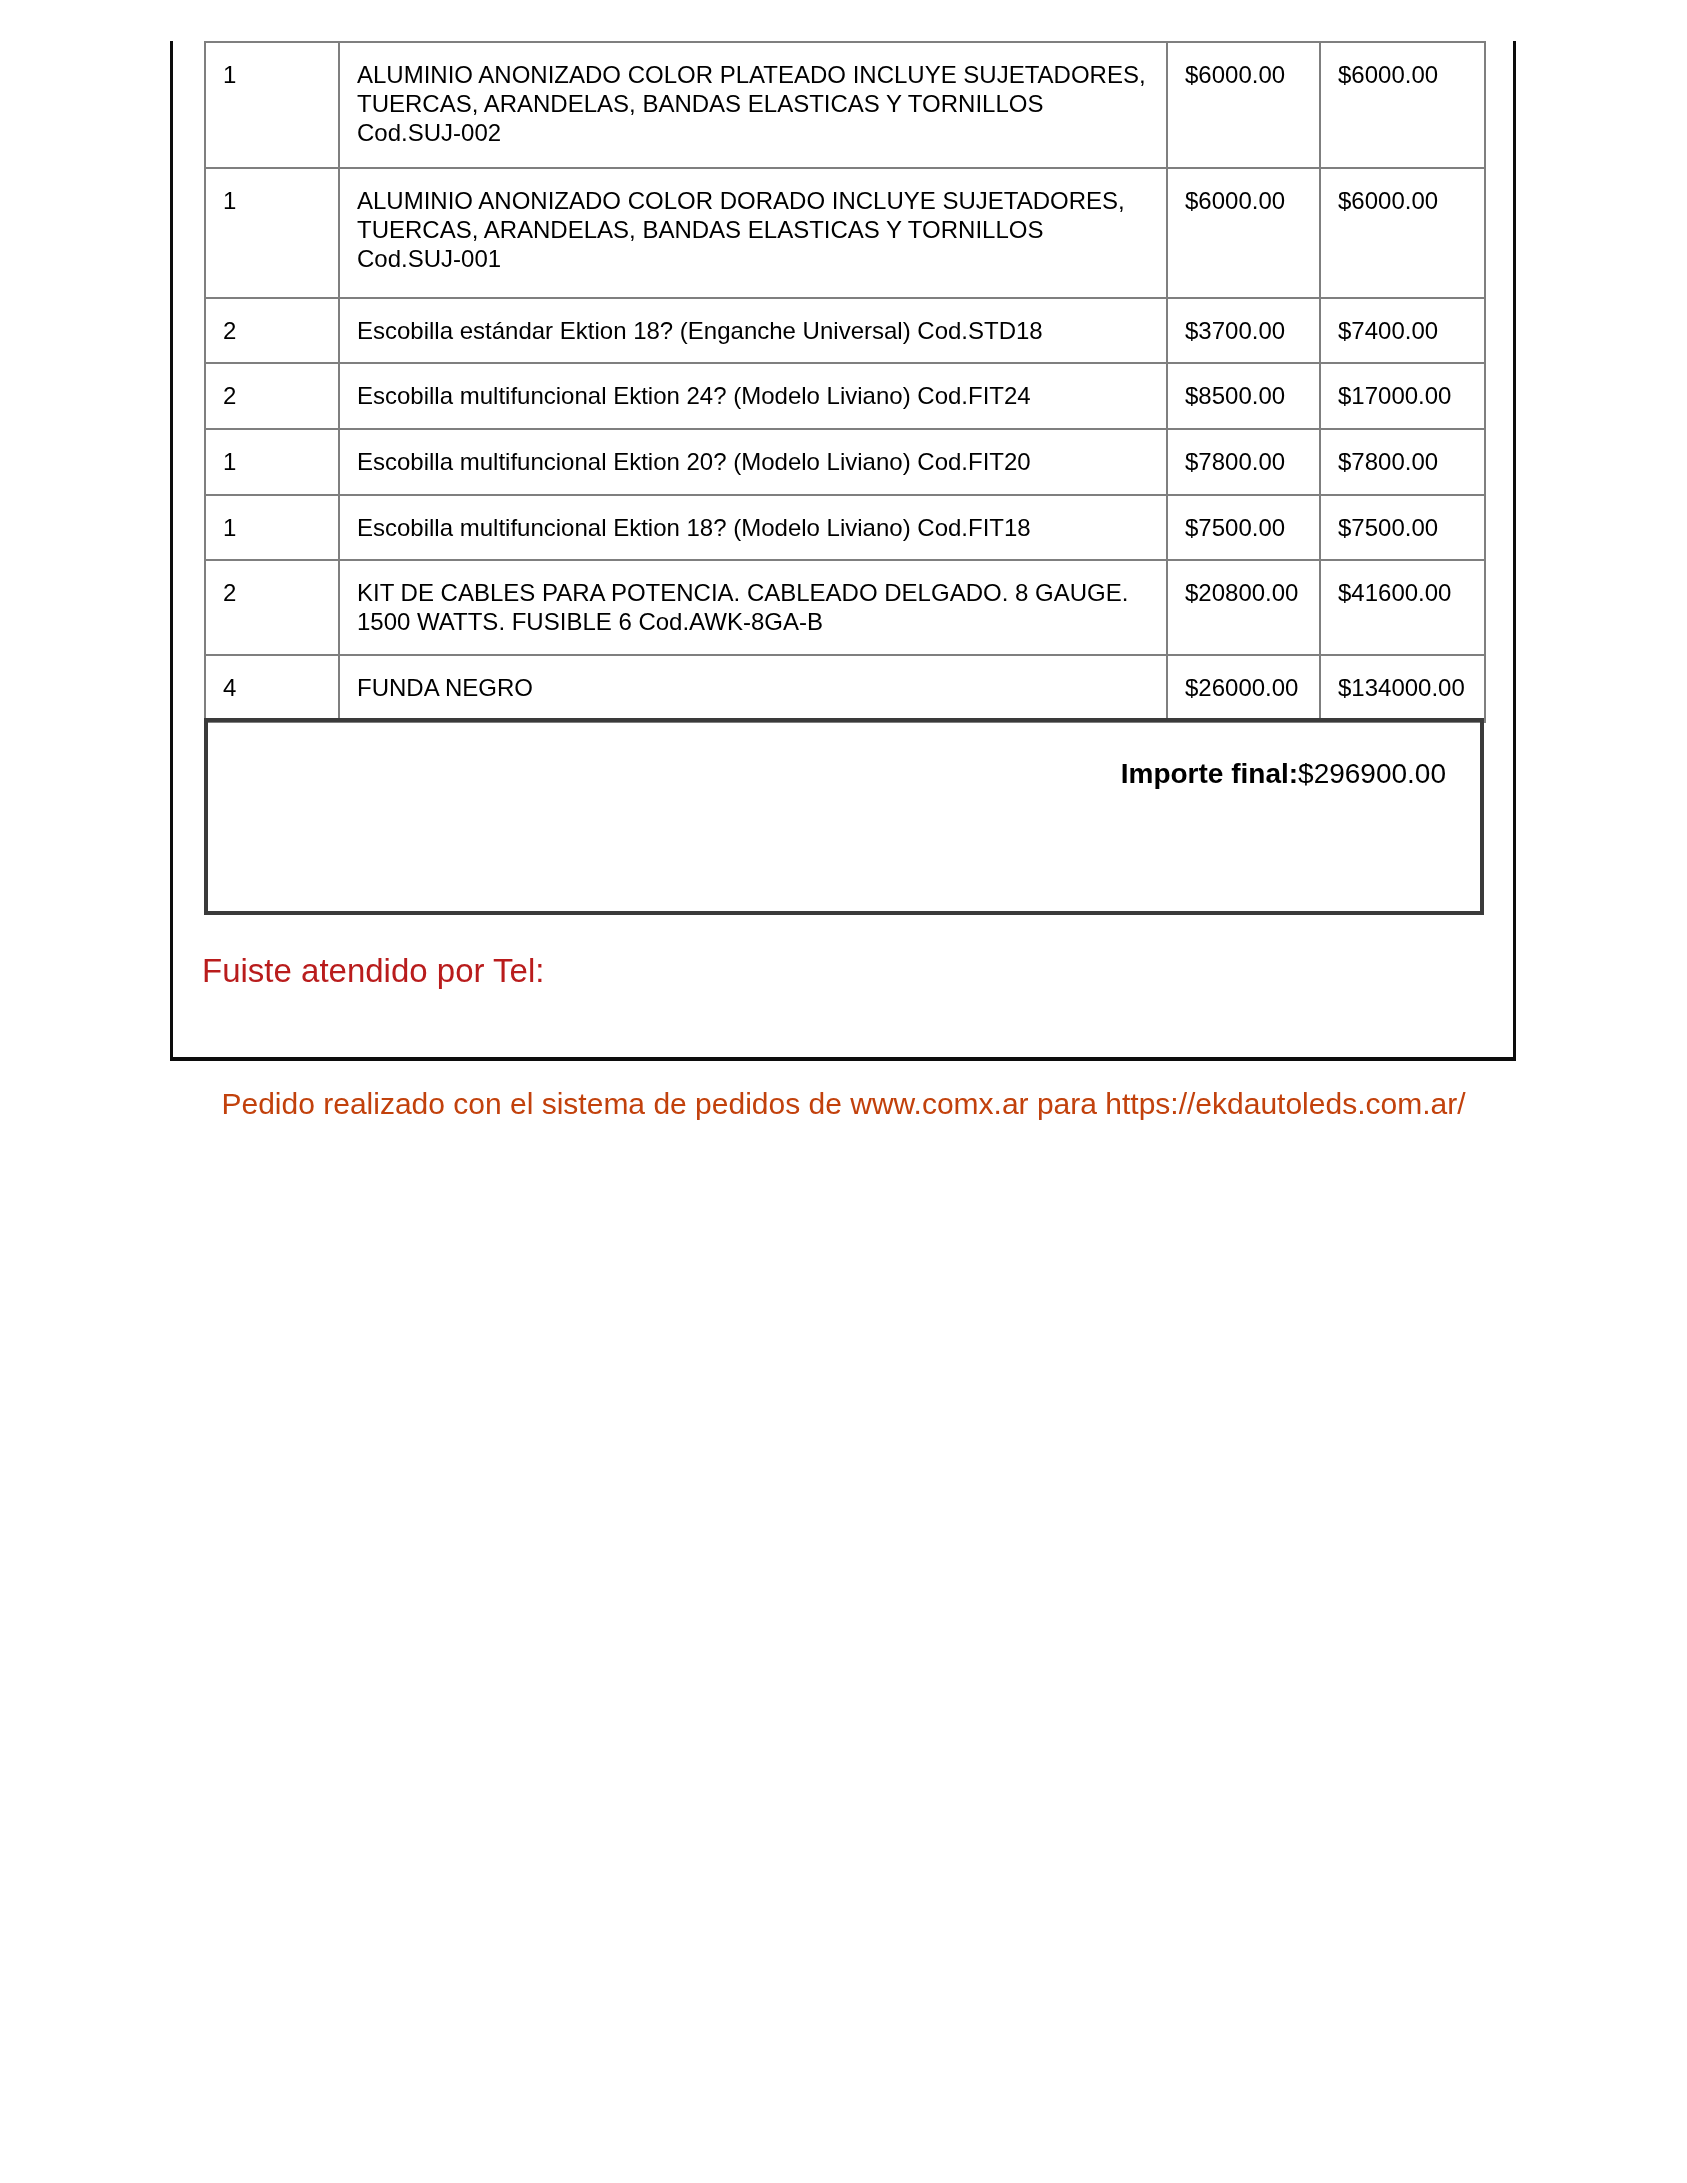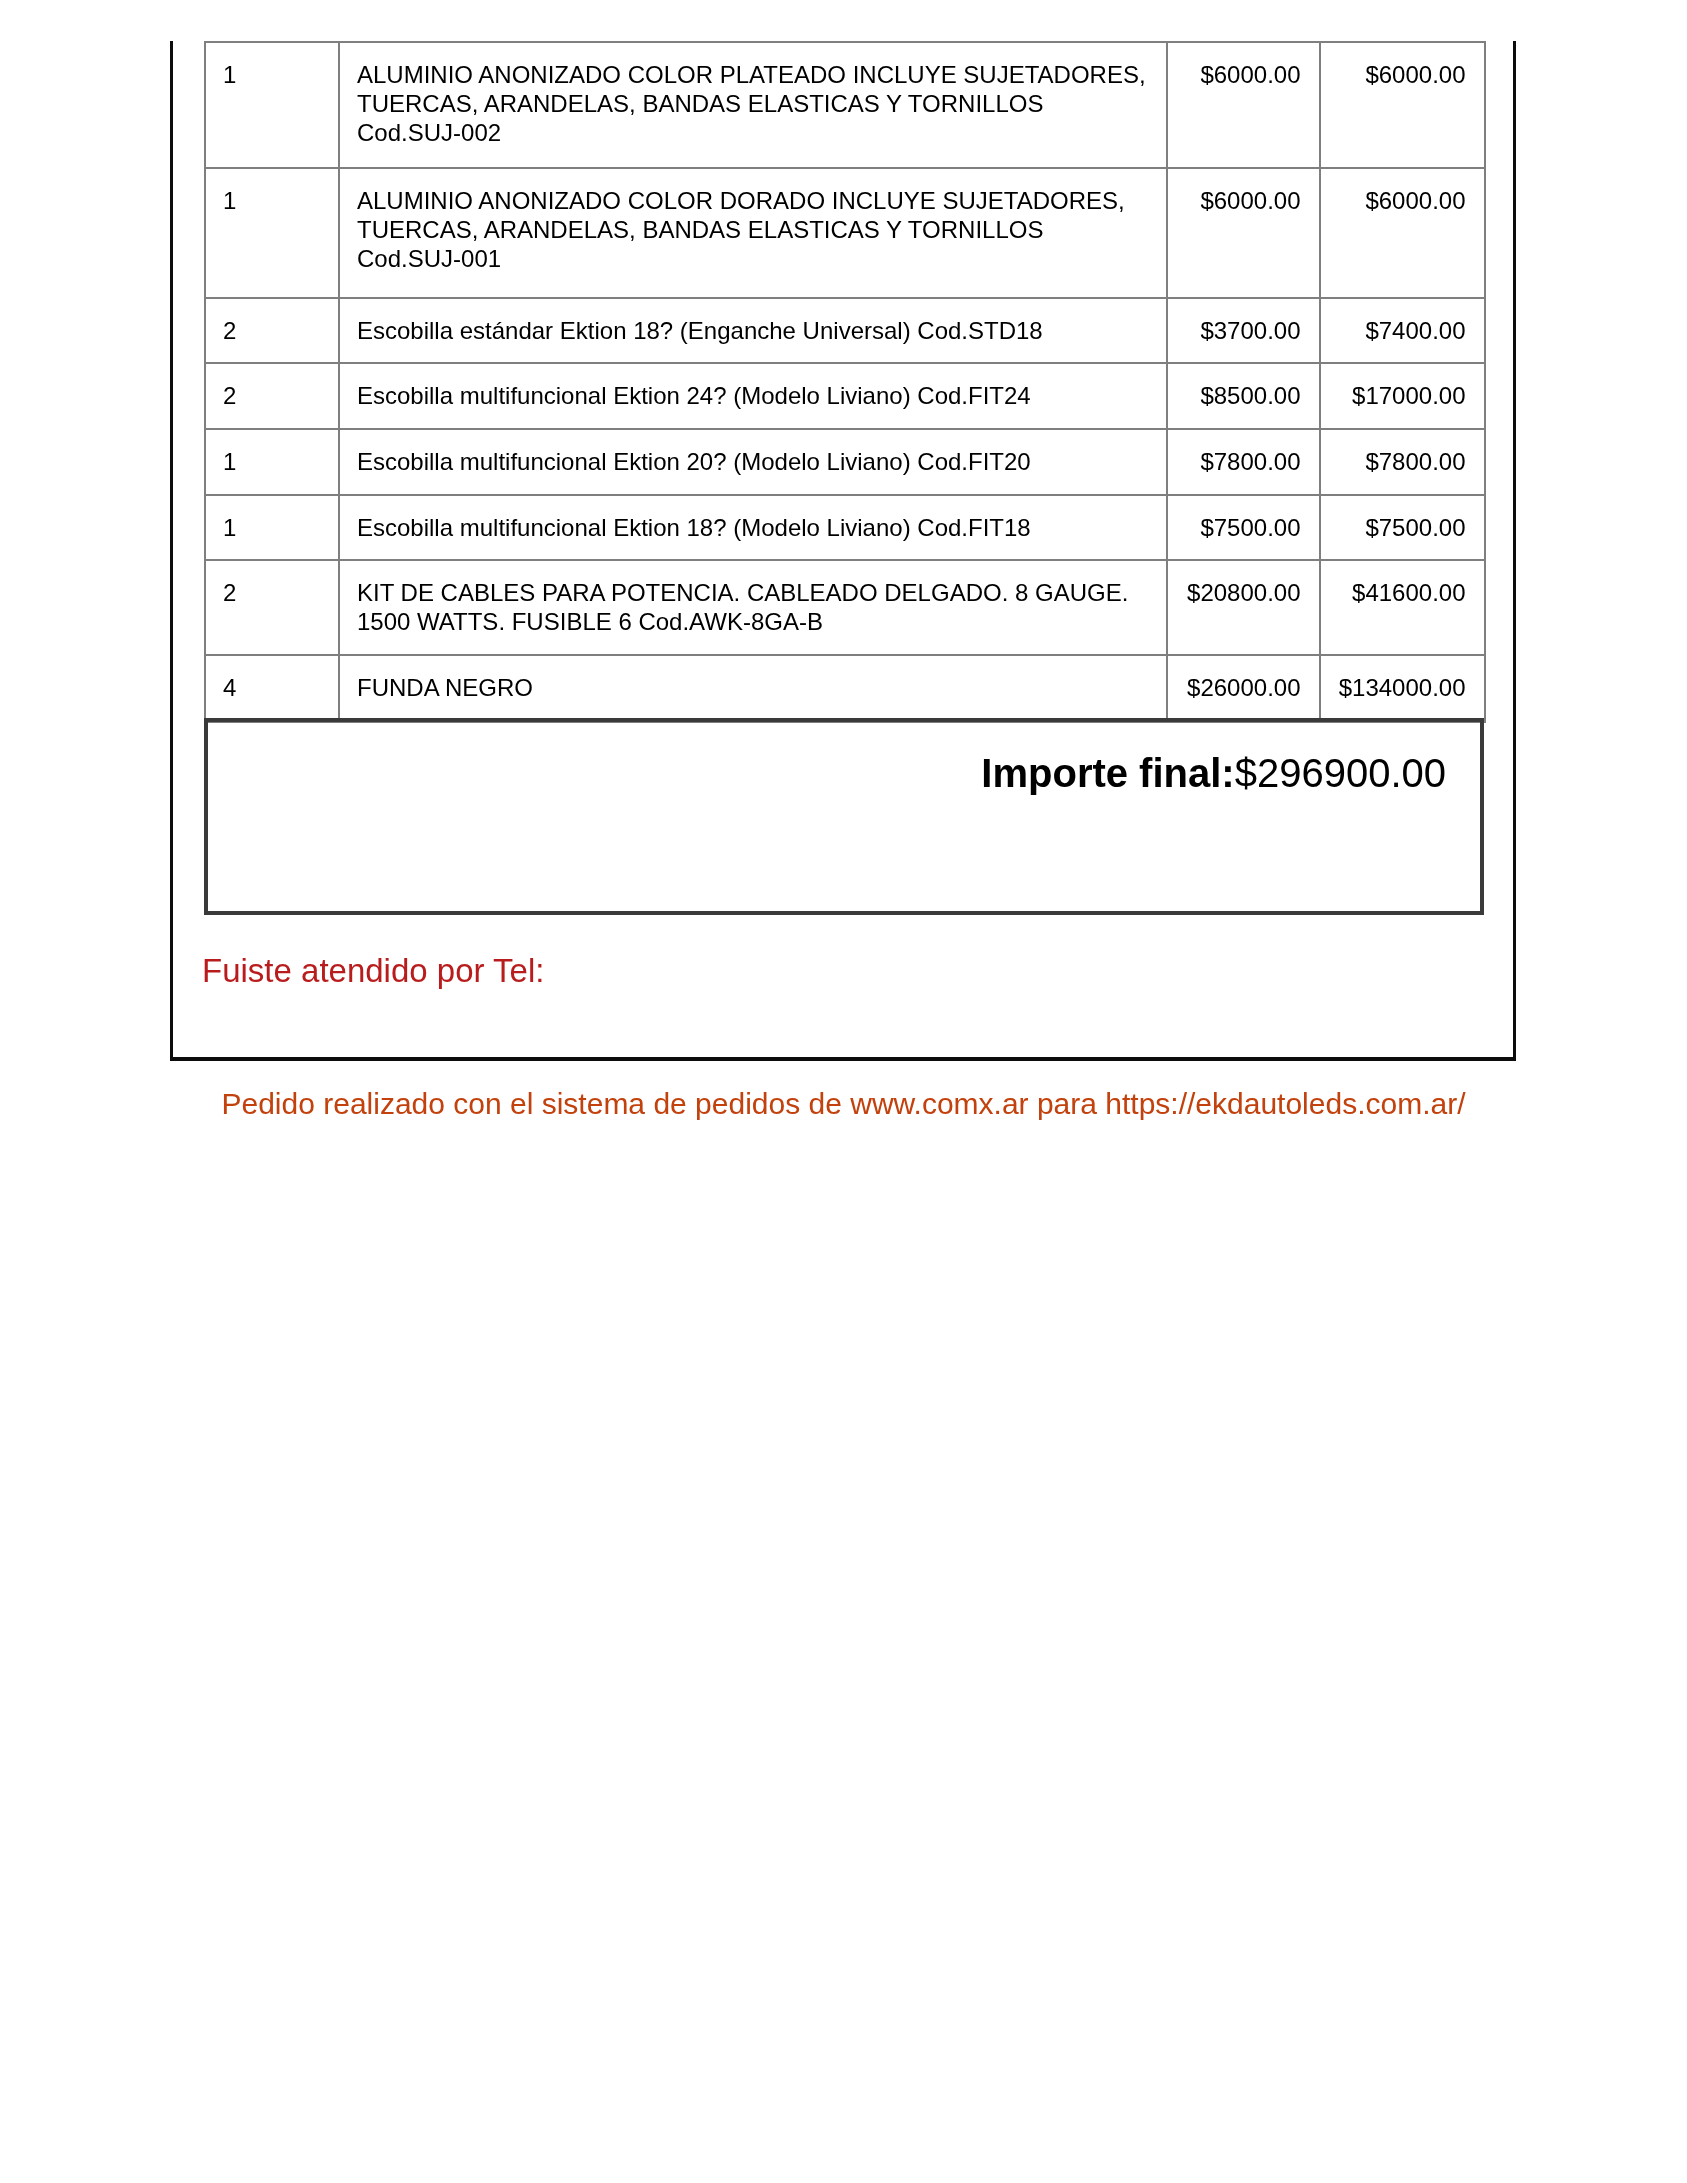--- a/index.html
+++ b/index.html
@@ -40,36 +40,36 @@
     border: 2px solid #7f7f7f;
     vertical-align: top;
     padding: 17px 18.5px 17px 17px;
     font-size: 24px;
     line-height: 29px;
     color: #000000;
     overflow: hidden;
   }
   td.qty   { text-align: left; }
   td.desc  { text-align: left; margin-top: 12px; }
-  td.price { text-align: right; }
+  td.price { }
 
   
   .totals-box {
     position: absolute;
     left: 204px;
     top: 718px;
     width: 1280px;
     height: 197px;
     box-sizing: border-box;
     border: 4.6px solid #3a3a3a;
     padding: 21px 34px 0 26.5px;
     text-align: right;
   }
   .totals-line {
-    font-size: 40px;
+    font-size: 28px;
     line-height: 61px;
     white-space: nowrap;
   }
   .totals-line .lbl { font-weight: bold; }
   .totals-line .val { font-weight: normal; }
 
   .attended {
     position: absolute;
     left: 202px;
     top: 951px;

